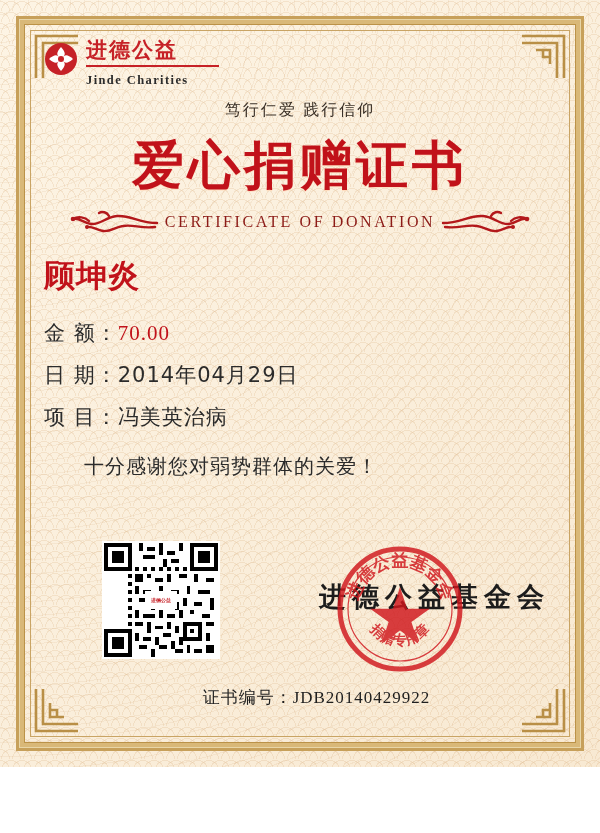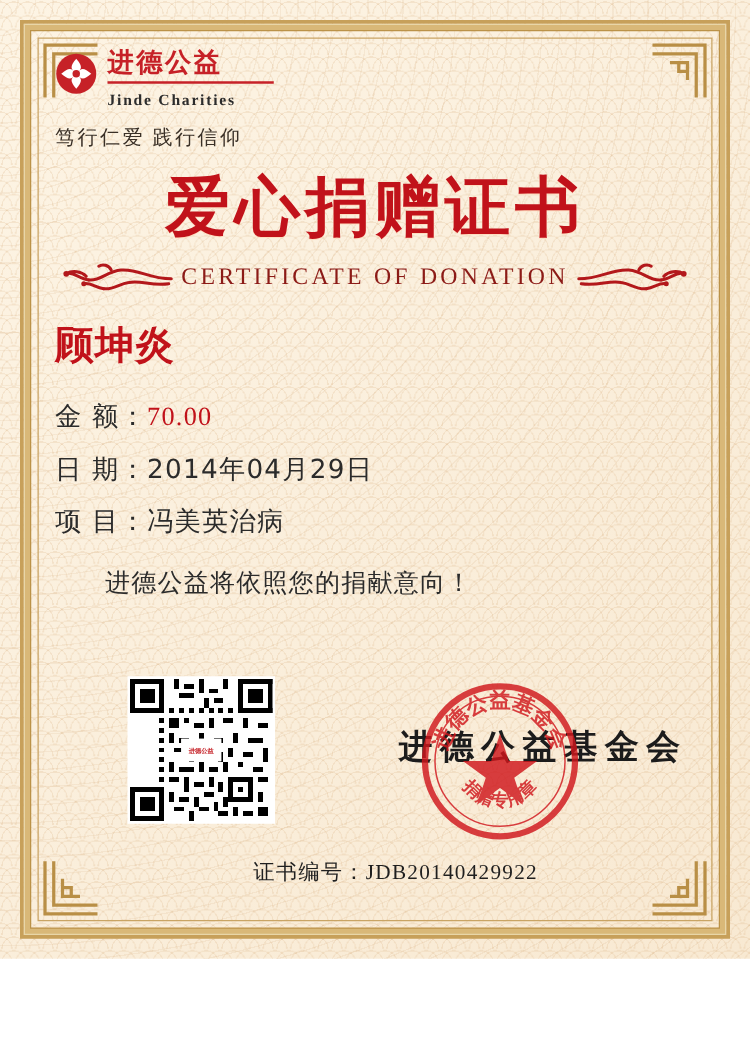--- a/index.html
+++ b/index.html
@@ -100,21 +100,22 @@
     font-weight: bold;
   }
   .logo-underline {
     height: 2px;
     background: #c62127;
     margin-top: 4px;
     width: 133px;
   }
 
   .motto {
-    font-family: Liberation Serif, serif;
+    text-align: center;
+    font-family: Liberation Sans, sans-serif;
     font-size: 16px;
     color: #3a3027;
     letter-spacing: 2px;
     margin-top: 4px;
   }
   .main-title {
     text-align: center;
     font-family: "DejaVu Sans", sans-serif;
     font-size: 52px;
     font-weight: bold;
@@ -127,21 +128,21 @@
     position: relative;
     display: flex;
     align-items: center;
     justify-content: center;
     gap: 6px;
     margin-top: 4px;
     height: 34px;
   }
   .sub-title {
     font-family: "Liberation Serif", serif;
-    font-size: 19px;
+    font-size: 16px;
     letter-spacing: 2.6px;
     color: #8c1b17;
     white-space: nowrap;
   }
   .flourish { width: 90px; height: 30px; }
   .flourish.right { transform: scaleX(-1); }
 
   .recipient {
     margin-top: 16px;
     font-family: "DejaVu Sans", sans-serif;
@@ -346,21 +347,21 @@
       </div>
       <div class="field-line">
         <span class="field-label">日 期：</span><span class="field-value date">2014年04月29日</span>
       </div>
       <div class="field-line">
         <span class="field-label">项 目：</span><span class="field-value">冯美英治病</span>
       </div>
     </div>
 
     <div class="body-text">
-      <p>进德公益将依照您的捐献意向！</p>
+      <p>十分感谢您对弱势群体的关爱！</p>
     </div>
 
     <div class="bottom">
 
       <div class="qr">
         <svg width="114" height="114" viewBox="0 0 29 29" shape-rendering="crispEdges">
           <rect width="29" height="29" fill="#ffffff"></rect>
           <g fill="#000000">
 
             <rect x="0" y="0" width="7" height="1"></rect>

